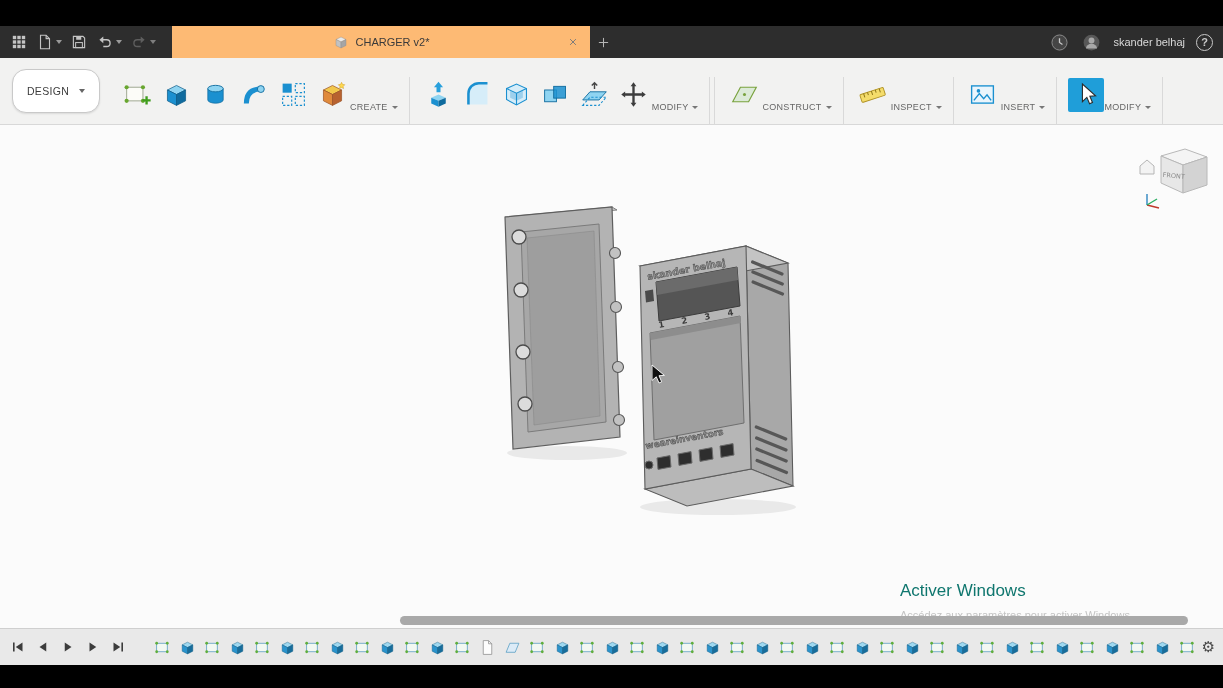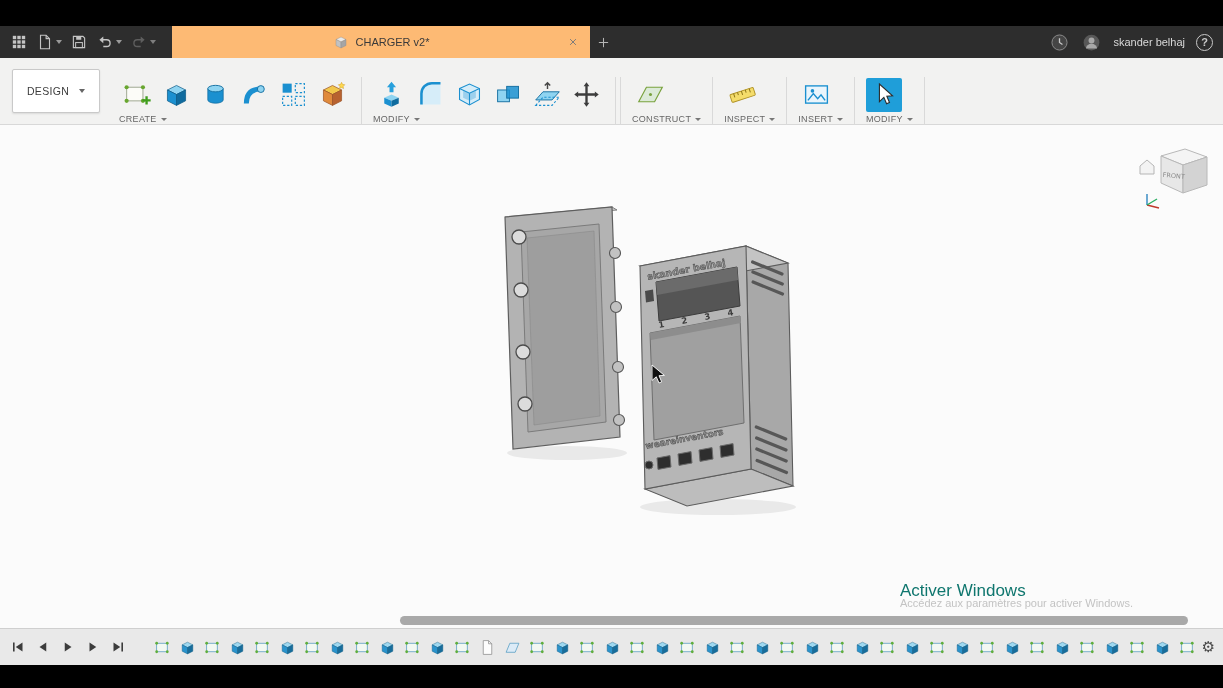--- a/index.html
+++ b/index.html
@@ -35,47 +35,47 @@
   .circle-btn{width:21px;height:21px;cursor:pointer;}
   .circle-btn svg{width:21px;height:21px;display:block;}
   .user-name{font-size:11px;color:#d8d8d8;}
   .help-btn{width:17px;height:17px;border:1.5px solid #c9c9c9;border-radius:50%;color:#c9c9c9;
     display:flex;align-items:center;justify-content:center;font-size:11px;font-weight:bold;cursor:pointer;}
 
   
   .ribbon{position:absolute;top:58px;left:0;right:0;height:67px;background:#f2f2f1;
     border-bottom:1px solid #d8d8d8;}
   .design-btn{position:absolute;left:12px;top:11px;width:88px;height:44px;background:#fff;
-    border:1px solid #c9c9c9;border-radius:2px;box-shadow:0 1px 2px rgba(0,0,0,.10);
+    border:1px solid #c9c9c9;border-radius:14px;box-shadow:0 1px 2px rgba(0,0,0,.10);
     display:flex;align-items:center;justify-content:center;gap:10px;font-size:10.5px;color:#3c3c3c;
     letter-spacing:.3px;cursor:pointer;}
   .design-btn .caret{color:#666;}
   .env-tabs{position:absolute;left:118px;top:1px;height:17px;display:flex;}
   .env-tab{padding:3px 17px 0 17px;font-size:10.5px;color:#565656;letter-spacing:.3px;cursor:pointer;}
   .env-tab.active{color:#0696d7;border-bottom:2px solid #0696d7;}
   .ribbon-groups{position:absolute;left:110px;top:19px;right:0;height:48px;display:flex;
     align-items:flex-start;}
-  .rb-group{display:flex;flex-direction:column;align-items:flex-start;padding:0 9px;}
+  .rb-group{display:flex;align-items:flex-end;padding:0 9px;}
   .rb-icons{display:flex;gap:3px;height:35px;align-items:center;}
   .rb-tool{width:36px;height:34px;display:flex;align-items:center;justify-content:center;
     border-radius:2px;cursor:pointer;}
   .rb-tool.highlighted{background:#1f9ed9;}
   .rb-tool svg{width:29px;height:29px;display:block;}
   .rb-label{display:flex;align-items:center;gap:4px;font-size:9px;color:#666;margin-top:2px;
     letter-spacing:.3px;cursor:pointer;}
   .rb-label .caret{border-left-width:3px;border-right-width:3px;border-top-width:3.5px;color:#777;}
   .rb-divider{width:1px;height:58px;background:#d9d9d9;margin:0 2px;}
 
   
   .canvas{position:absolute;top:125px;left:0;width:1223px;height:503px;background:#fbfbfb;overflow:hidden;}
   .model-svg{position:absolute;top:0;left:0;width:1223px;height:503px;}
   .viewcube{position:absolute;top:10px;right:4px;width:84px;height:84px;cursor:pointer;}
   .viewcube svg{width:84px;height:84px;display:block;}
   .watermark-title{position:absolute;left:900px;top:456px;font-size:17px;color:#0f766e;}
-  .watermark-sub{position:absolute;left:900px;top:472px;font-size:11px;color:#c3c3c3;}
+  .watermark-sub{position:absolute;left:900px;top:484px;font-size:11px;color:#c3c3c3;}
   .hscroll{position:absolute;left:400px;top:491px;width:788px;height:9px;background:#a9a9a9;
     border-radius:4.5px;cursor:pointer;}
 
   
   .timeline{position:absolute;top:628px;left:0;right:0;height:37px;background:#e9e9e9;
     border-top:1px solid #cfcfcf;display:flex;align-items:center;}
   .tl-controls{display:flex;align-items:center;gap:5px;padding:0 8px;flex:none;}
   .pbtn{width:20px;height:20px;display:flex;align-items:center;justify-content:center;cursor:pointer;}
   .pbtn svg{width:16px;height:16px;display:block;}
   .tl-items{display:flex;gap:8px;margin-left:18px;flex:1;overflow:hidden;align-items:center;}

